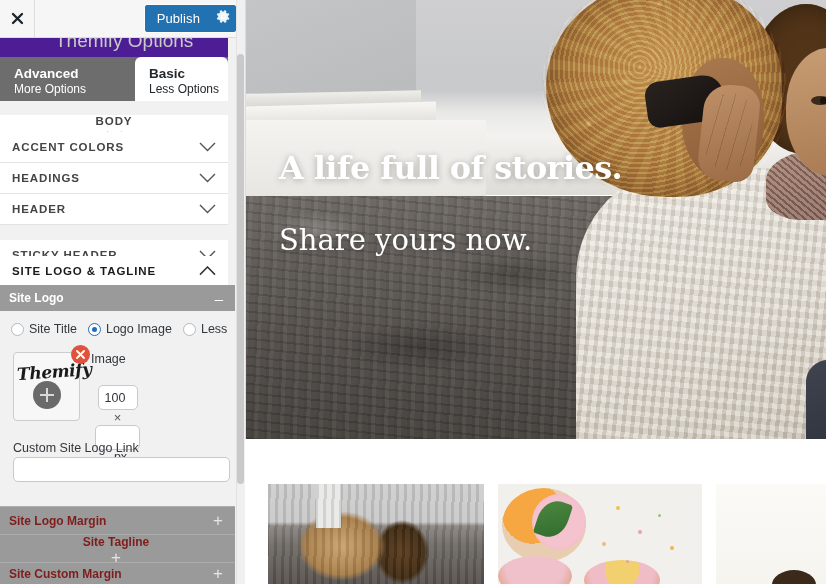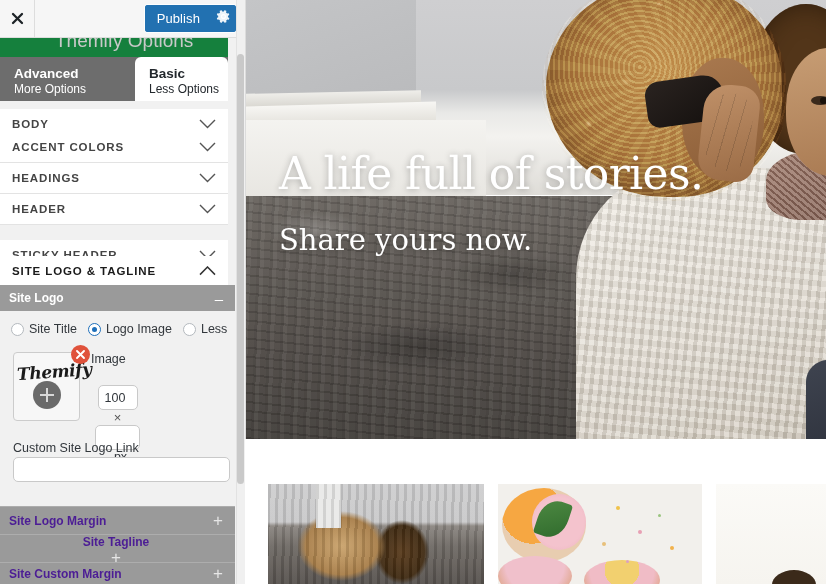--- a/index.html
+++ b/index.html
@@ -44,21 +44,21 @@
     letter-spacing:.1px;
   }
   .publish-gear{
     background:#2271b1;width:26px;display:flex;align-items:center;
     justify-content:center;cursor:pointer;
   }
 
   
   .ghost-title{
     position:absolute;left:0;top:38px;width:228px;height:19px;
-    background:#15803d;overflow:hidden;
+    background:#4c1d95;overflow:hidden;
   }
   .ghost-title span{
     position:absolute;left:55px;top:-8px;
     font-size:19px;color:#c9c9c9;font-weight:400;white-space:nowrap;
   }
 
   
   .tabs{
     position:absolute;left:0;top:57px;width:228px;height:44px;
     background:#6d6d6d;display:flex;
@@ -175,21 +175,21 @@
     color:#32373c;padding:0 7px;outline:none;
   }
 
   .subhead2{
     position:absolute;left:0;width:235px;height:28px;
     background:#9a9a9a;box-sizing:border-box;
     border-top:1px solid #adadad;
     display:flex;align-items:center;justify-content:space-between;
     padding:0 12px 0 9px;cursor:pointer;
   }
-  .subhead2 .lbl{font-size:12px;color:#4c1d95;font-weight:bold;}
+  .subhead2 .lbl{font-size:12px;color:#7f1d1d;font-weight:bold;}
   .subhead2 .sign{color:#e6e6e6;font-size:17px;line-height:1;font-weight:300;}
 
   
   .scrolltrack{
     position:absolute;left:236px;top:0;width:9px;height:584px;
     background:#f0f0f0;border-left:1px solid #e2e2e2;box-sizing:border-box;
   }
   .scrollthumb{
     position:absolute;left:237px;top:54px;width:7px;height:430px;
     background:#c9c9c9;border-radius:4px;cursor:pointer;
@@ -323,21 +323,21 @@
   }
   .jeans{
     position:absolute;left:560px;top:360px;width:120px;height:90px;
     background:linear-gradient(160deg,#3f4450,#2a2e38);
     border-radius:22px 8px 0 0;
   }
   .hero-text{position:absolute;left:0;top:0;width:100%;height:100%;}
   .hero-h1{
     position:absolute;left:33px;top:152px;
     font-family:"DejaVu Serif","Liberation Serif",serif;
-    font-size:44px;color:#fff;font-weight:400;line-height:1;
+    font-size:32px;color:#fff;font-weight:700;line-height:1;
     letter-spacing:-.6px;white-space:nowrap;
     text-shadow:0 1px 7px rgba(0,0,0,.30);
   }
   .hero-h2{
     position:absolute;left:33px;top:226px;
     font-family:"DejaVu Serif","Liberation Serif",serif;
     font-size:29px;color:#fff;font-weight:400;line-height:1;
     white-space:nowrap;text-shadow:0 1px 6px rgba(0,0,0,.32);
   }
 
@@ -419,21 +419,21 @@
       <div class="tab inactive">
         <div class="t1">Advanced</div>
         <div class="t2">More Options</div>
       </div>
       <div class="tab active">
         <div class="t1">Basic</div>
         <div class="t2">Less Options</div>
       </div>
     </div>
 
-    <div class="acc" style="top:109px;">
+    <div class="acc" style="top:115px;flex-direction:column;">
       <span class="lbl">BODY</span>
       <span class="chev">
         <svg width="17" height="10" viewBox="0 0 17 10">
             <path d="M1 1 L8.5 8.6 L16 1" stroke="#555" stroke-width="1.4" fill="none"></path>
           </svg>
       </span>
     </div>
     <div class="acc" style="top:132px;">
       <span class="lbl">ACCENT COLORS</span>
       <span class="chev">

